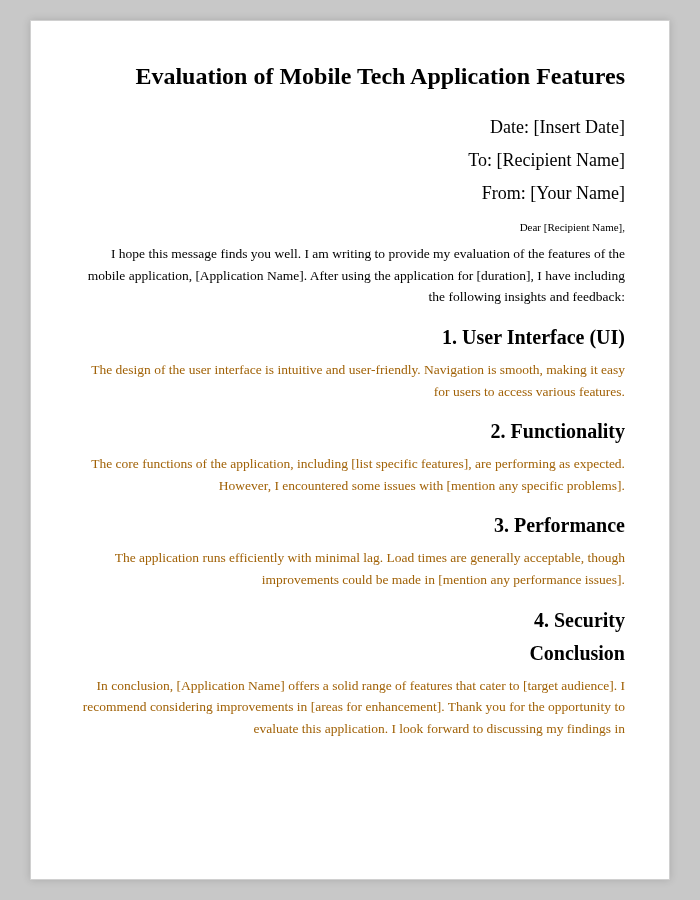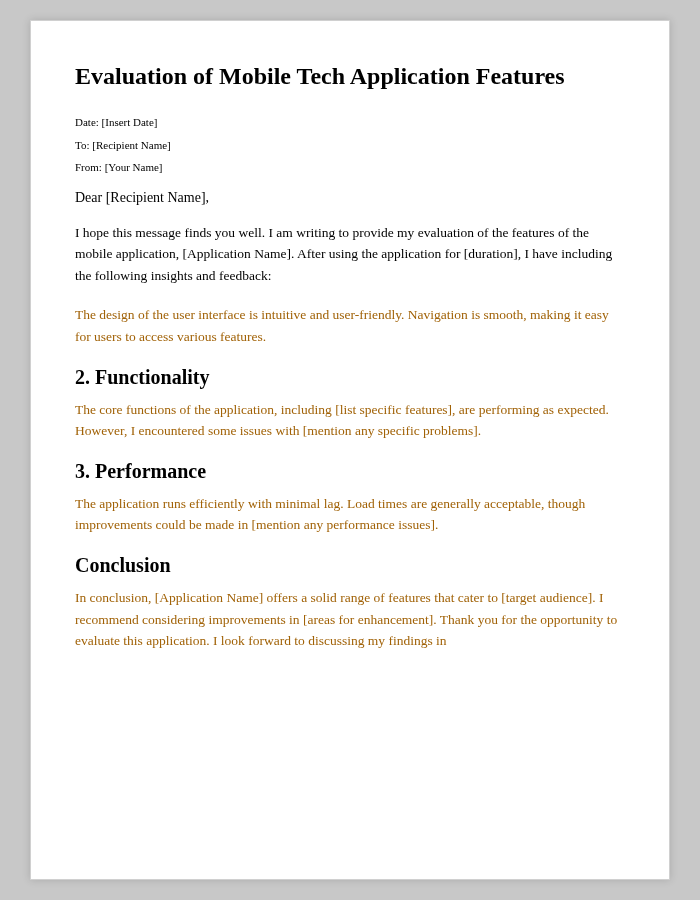--- a/index.html
+++ b/index.html
@@ -19,42 +19,43 @@
     }
 
     .page {
       background: #ffffff;
       width: 640px;
       min-height: 860px;
       margin: 20px auto;
       padding: 40px 44px;
       border: 1px solid #d0d0d0;
       box-shadow: 0 0 8px rgba(0,0,0,0.15);
+      text-align: right;
     }
 
     .doc-title {
       font-size: 24px;
       font-weight: bold;
       line-height: 1.3;
       margin-bottom: 22px;
       color: #000;
       font-family: 'Times New Roman', Times, serif;
     }
 
     .meta-block {
       margin-bottom: 6px;
-      font-size: 11px;
+      font-size: 18px;
       color: #000;
       line-height: 1.5;
     }
 
     .greeting {
       margin-top: 14px;
-      margin-bottom: 16px;
-      font-size: 14px;
+      margin-bottom: 10px;
+      font-size: 11px;
       color: #000;
     }
 
     .intro-para {
       font-size: 13.5px;
       line-height: 1.6;
       color: #000;
       margin-bottom: 18px;
     }
 
@@ -88,31 +89,33 @@
   <div class="meta-block">Date: [Insert Date]</div>
   <div class="meta-block">To: [Recipient Name]</div>
   <div class="meta-block">From: [Your Name]</div>
 
   <div class="greeting">Dear [Recipient Name],</div>
 
   <p class="intro-para">I hope this message finds you well. I am writing to provide my evaluation of the features of the mobile application, [Application Name]. After using the application for [duration], I have including the following insights and feedback:</p>
 
   <div id="sections-container">
       <div class="section-block">
+        <h2 class="section-heading">1. User Interface (UI)</h2>
         <p class="section-para">The design of the user interface is intuitive and user-friendly. Navigation is smooth, making it easy for users to access various features.</p>
       </div>
       <div class="section-block">
         <h2 class="section-heading">2. Functionality</h2>
         <p class="section-para">The core functions of the application, including [list specific features], are performing as expected. However, I encountered some issues with [mention any specific problems].</p>
       </div>
       <div class="section-block">
         <h2 class="section-heading">3. Performance</h2>
         <p class="section-para">The application runs efficiently with minimal lag. Load times are generally acceptable, though improvements could be made in [mention any performance issues].</p>
       </div>
       <div class="section-block">
+        <h2 class="section-heading">4. Security</h2>
       </div>
       <div class="section-block">
         <h2 class="section-heading">Conclusion</h2>
         <p class="section-para">In conclusion, [Application Name] offers a solid range of features that cater to [target audience]. I recommend considering improvements in [areas for enhancement]. Thank you for the opportunity to evaluate this application. I look forward to discussing my findings in</p>
       </div>
     </div>
 
 </div>
 
 </body></html>

